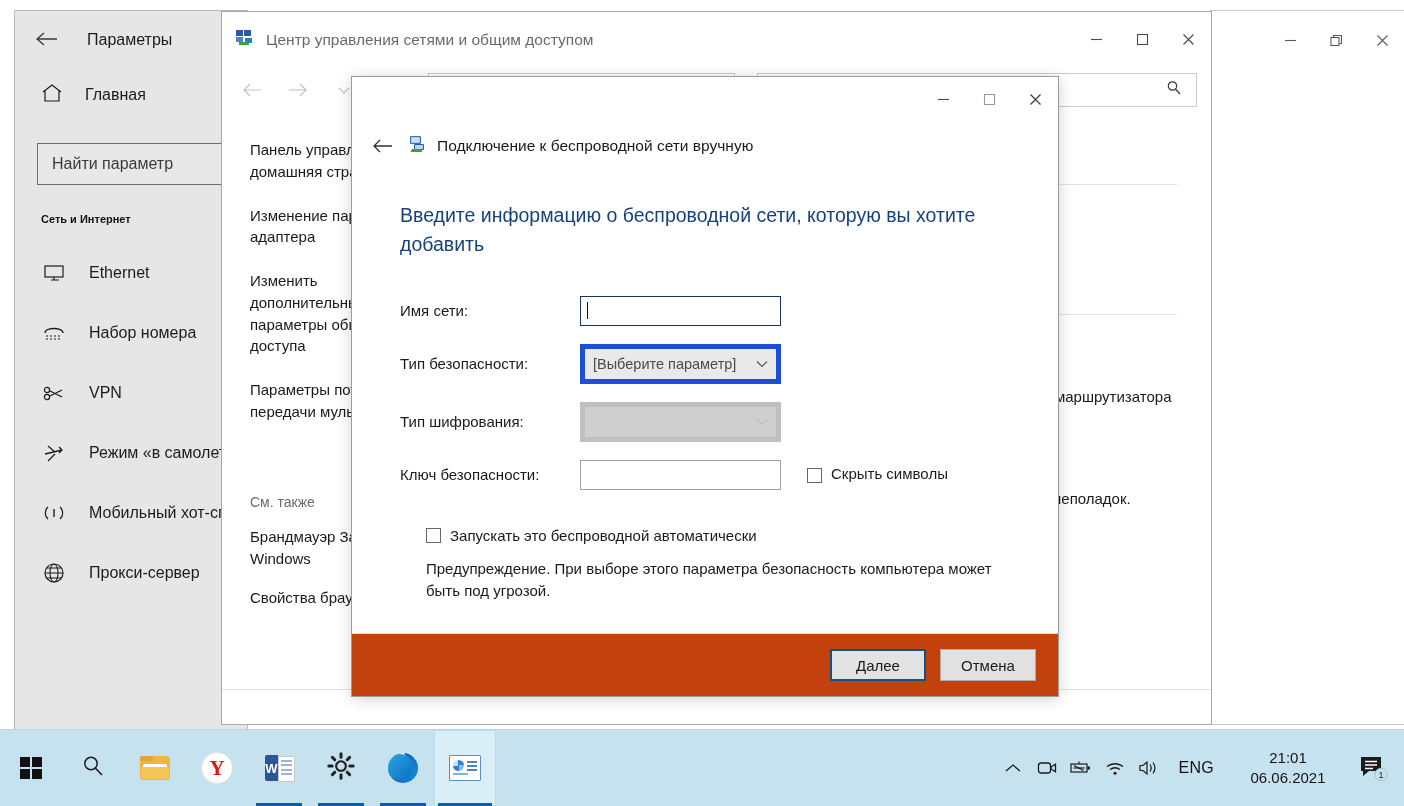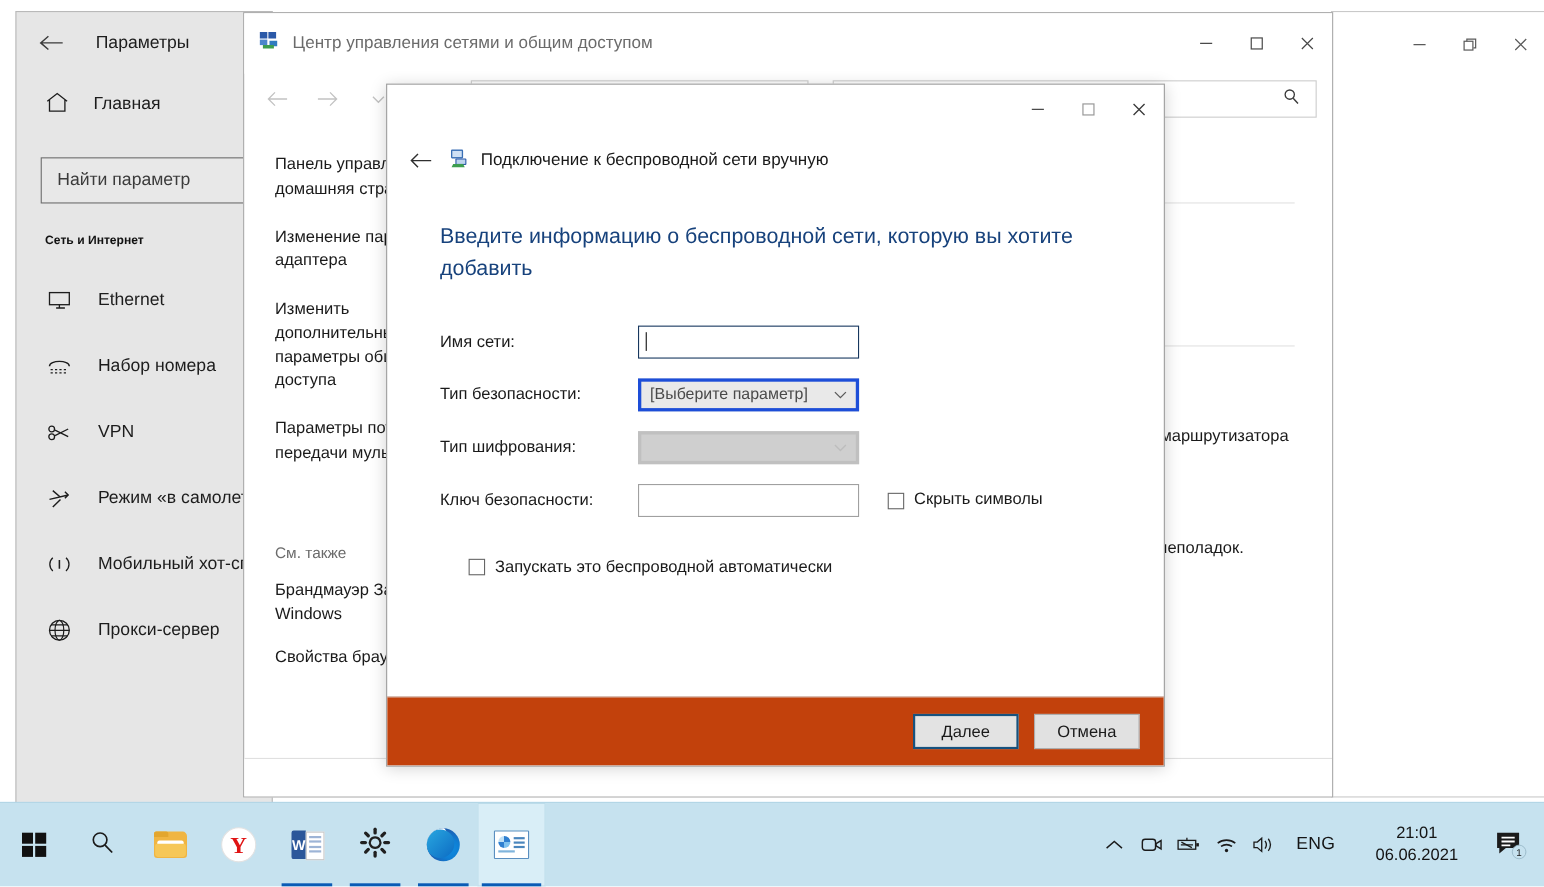--- a/index.html
+++ b/index.html
@@ -179,21 +179,21 @@
   }
   .frow{display:flex;align-items:center;margin-bottom:18px;}
   .flabel{width:180px;font-size:15px;color:#1a1a1a;}
   .ftext{
     width:201px;height:30px;border:1px solid #17375e;background:#fff;box-sizing:border-box;
     display:flex;align-items:center;padding-left:6px;
   }
   .ftext.plain{border:1px solid #a0a0a0;}
   .caret{width:1px;height:17px;background:#111;}
   .fselect{
-    width:201px;height:30px;border:3px solid #1d4ed8;background:#e9e9e9;box-sizing:border-box;
+    width:201px;height:40px;border:5px solid #1d4ed8;background:#e9e9e9;box-sizing:border-box;
     display:flex;align-items:center;padding:0 8px 0 8px;font-size:14.5px;color:#4a4a4a;
   }
   .fselect.disabled{background:#cfcfcf;border-color:#c0c0c0;color:#b9b9b9;}
   .fselect .chev{margin-left:auto;font-size:12px;color:#5b5b5b;}
   .fselect.disabled .chev{color:#bdbdbd;}
   .cbrow{display:flex;align-items:flex-start;margin-bottom:16px;}
   .cbox{
     width:15px;height:15px;border:1px solid #666;background:#fff;box-sizing:border-box;
     flex:0 0 auto;margin-top:2px;
   }
@@ -514,20 +514,21 @@
       </div>
 
       <div style="height:18px"></div>
 
       <div class="cbrow" style="margin-left:26px">
         <span class="cbox"></span>
         <span class="cblabel">Запускать это беспроводной автоматически</span>
       </div>
 
 
+      <div class="warn">Предупреждение. При выборе этого параметра безопасность компьютера может быть под угрозой.</div>
     </div>
 
     <div class="dlg-footer">
       <div class="btn primary">Далее</div>
       <div class="btn">Отмена</div>
     </div>
   </div>
 
   <div class="taskbar">
     <div class="tb-left">

